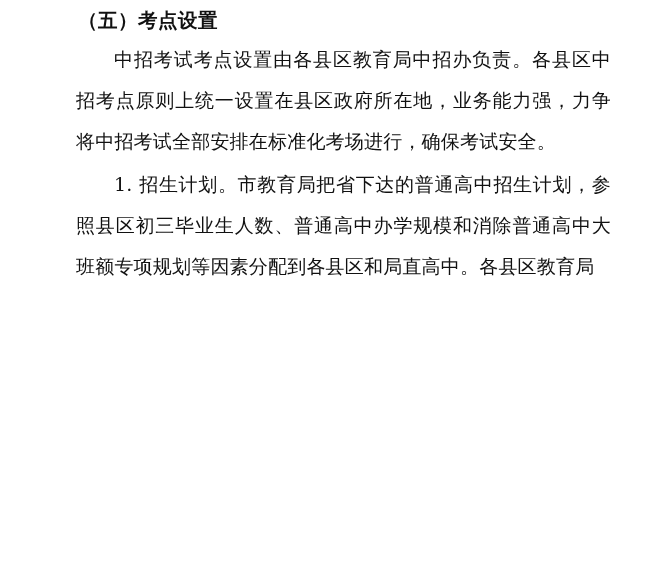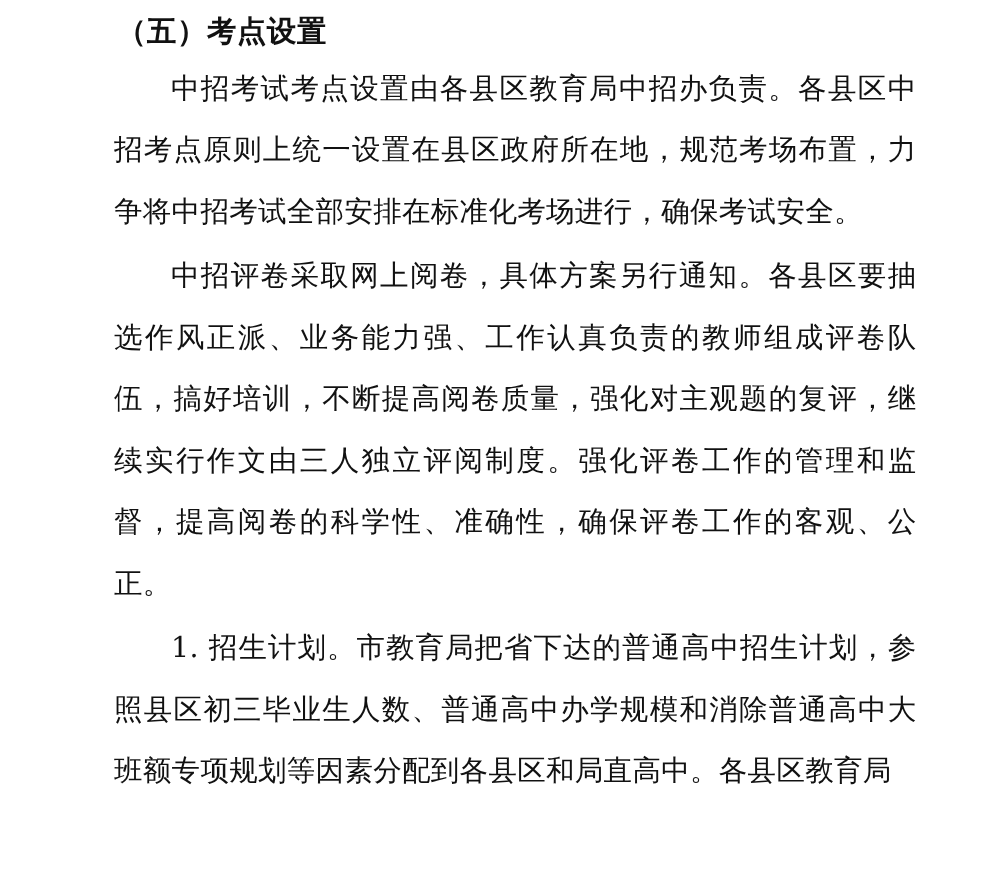--- a/index.html
+++ b/index.html
@@ -49,21 +49,20 @@
     margin-top: 2px;
   }
 </style>
 </head>
 <body>
 
 <div class="page">
 
   <h2 class="section-heading">（五）考点设置</h2>
 
-  <p class="body-para">中招考试考点设置由各县区教育局中招办负责。各县区中招考点原则上统一设置在县区政府所在地，规范考场布置，力争将中招考试全部安排在标准化考场进行，确保考试安全。</p>
+  <p class="body-para">中招考试考点设置由各县区教育局中招办负责。各县区中招考点原则上统一设置在县区政府所在地，业务能力强，力争将中招考试全部安排在标准化考场进行，确保考试安全。</p>
 
 
-  <p class="body-para para-gap">中招评卷采取网上阅卷，具体方案另行通知。各县区要抽选作风正派、业务能力强、工作认真负责的教师组成评卷队伍，搞好培训，不断提高阅卷质量，强化对主观题的复评，继续实行作文由三人独立评阅制度。强化评卷工作的管理和监督，提高阅卷的科学性、准确性，确保评卷工作的客观、公正。</p>
 
 
   <p class="body-para para-gap last">1. 招生计划。市教育局把省下达的普通高中招生计划，参照县区初三毕业生人数、普通高中办学规模和消除普通高中大班额专项规划等因素分配到各县区和局直高中。各县区教育局</p>
 
 </div>
 
 </body></html>

